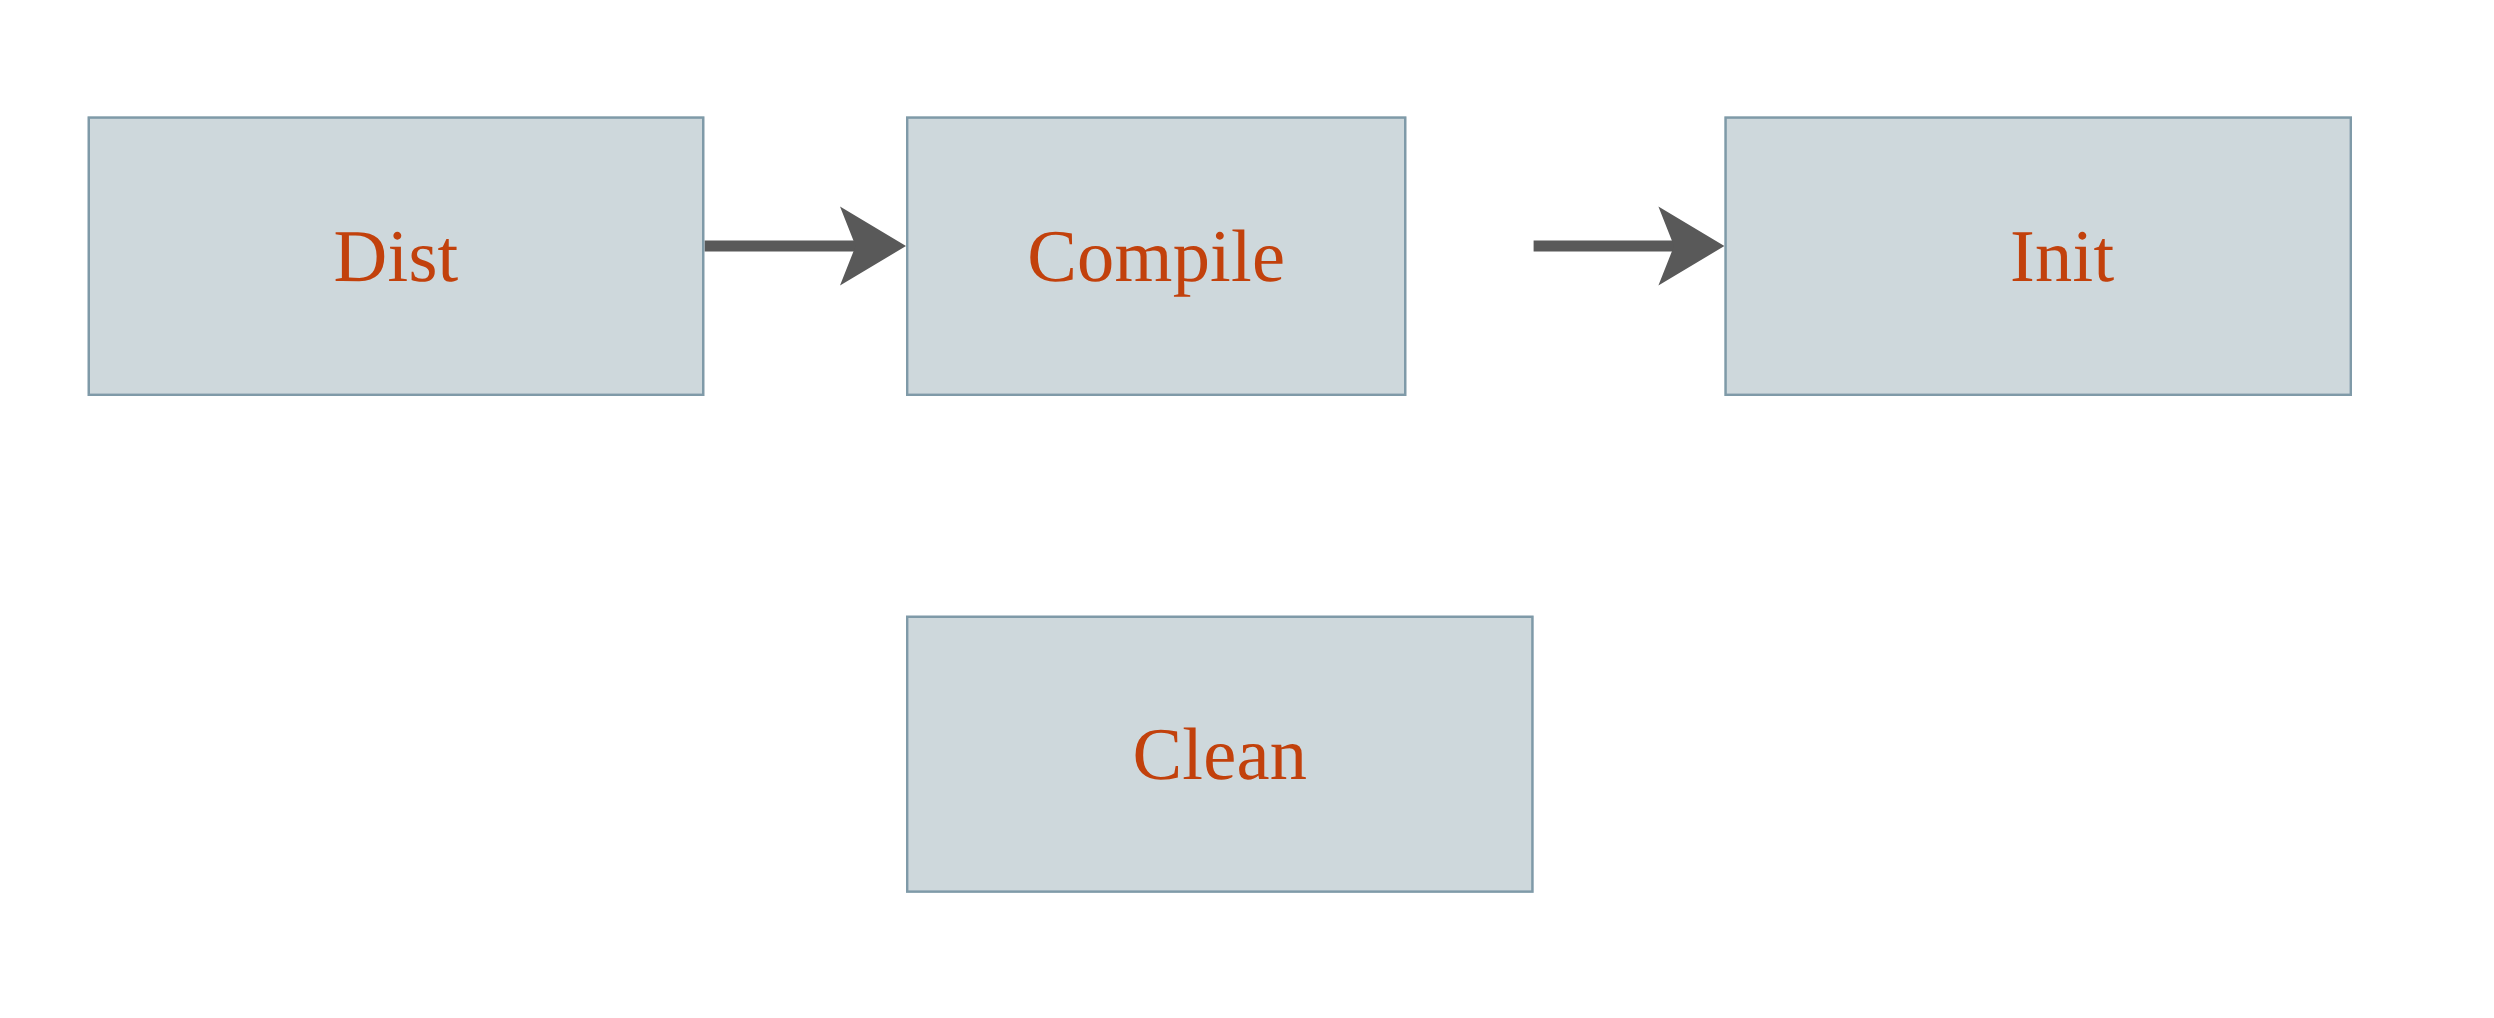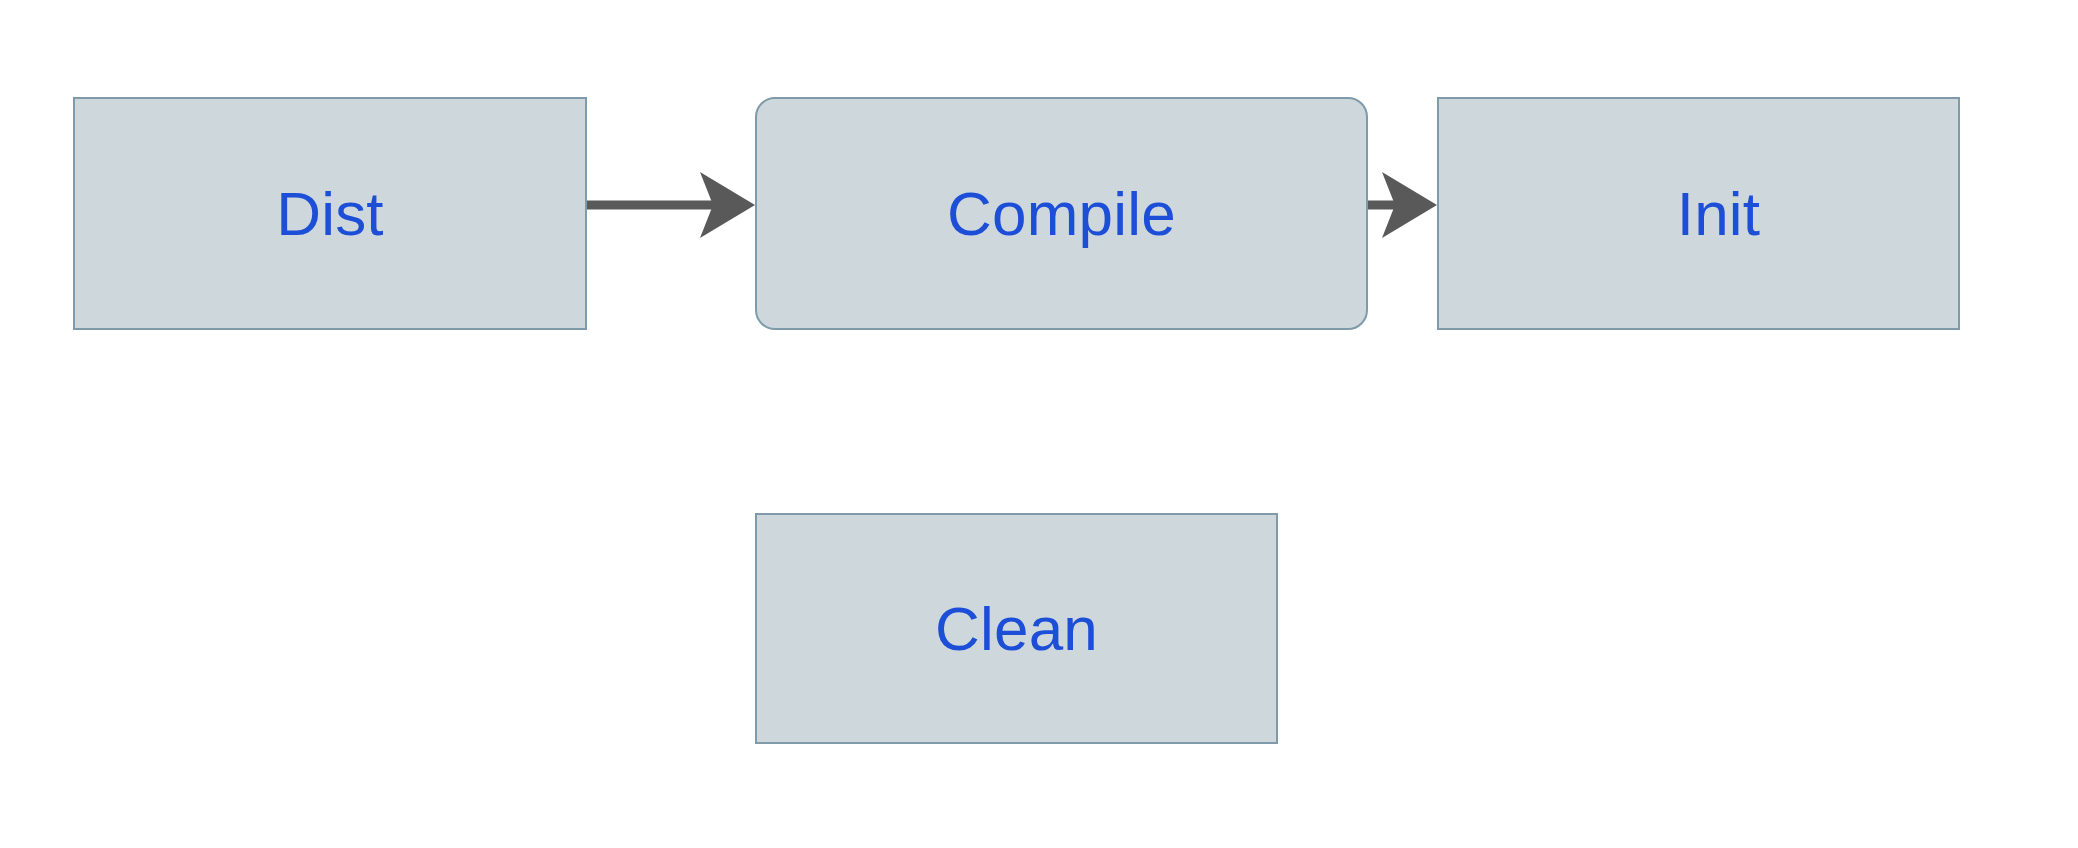--- a/index.html
+++ b/index.html
@@ -21,24 +21,24 @@
   .node {
     position: absolute;
     box-sizing: border-box;
     background: #ced8dc;
     border: 2px solid #7f9aa8;
     display: flex;
     align-items: center;
     justify-content: center;
   }
   .node-label {
-    font-family: Liberation Sans, sans-serif;
+    font-family: Liberation Serif, serif;
     font-size: 62px;
     font-weight: 400;
-    color: #1d4ed8;
+    color: #c2410c;
     line-height: 1;
     letter-spacing: 0.2px;
     white-space: nowrap;
     -webkit-font-smoothing: antialiased;
   }
   .edge-layer {
     position: absolute;
     left: 0;
     top: 0;
     width: 2078px;
@@ -68,21 +68,21 @@
     <g>
       <line class="edge-line" x1="1278" y1="205" x2="1409" y2="205"></line>
       <path class="edge-head" d="M 1437 205 L 1382 172 L 1395 205 L 1382 238 Z"></path>
     </g>
   </svg>
 
   <div class="node" style="left:73px; top:97px; width:514px; height:233px;">
     <span class="node-label">Dist</span>
   </div>
 
-  <div class="node" style="left:755px; top:97px; width:613px; height:233px;border-radius:20px;">
+  <div class="node" style="left:755px; top:97px; width:417px; height:233px;">
     <span class="node-label">Compile</span>
   </div>
 
   <div class="node" style="left:1437px; top:97px; width:523px; height:233px;padding-left:40px;">
     <span class="node-label">Init</span>
   </div>
 
   <div class="node" style="left:755px; top:513px; width:523px; height:231px;">
     <span class="node-label">Clean</span>
   </div>

